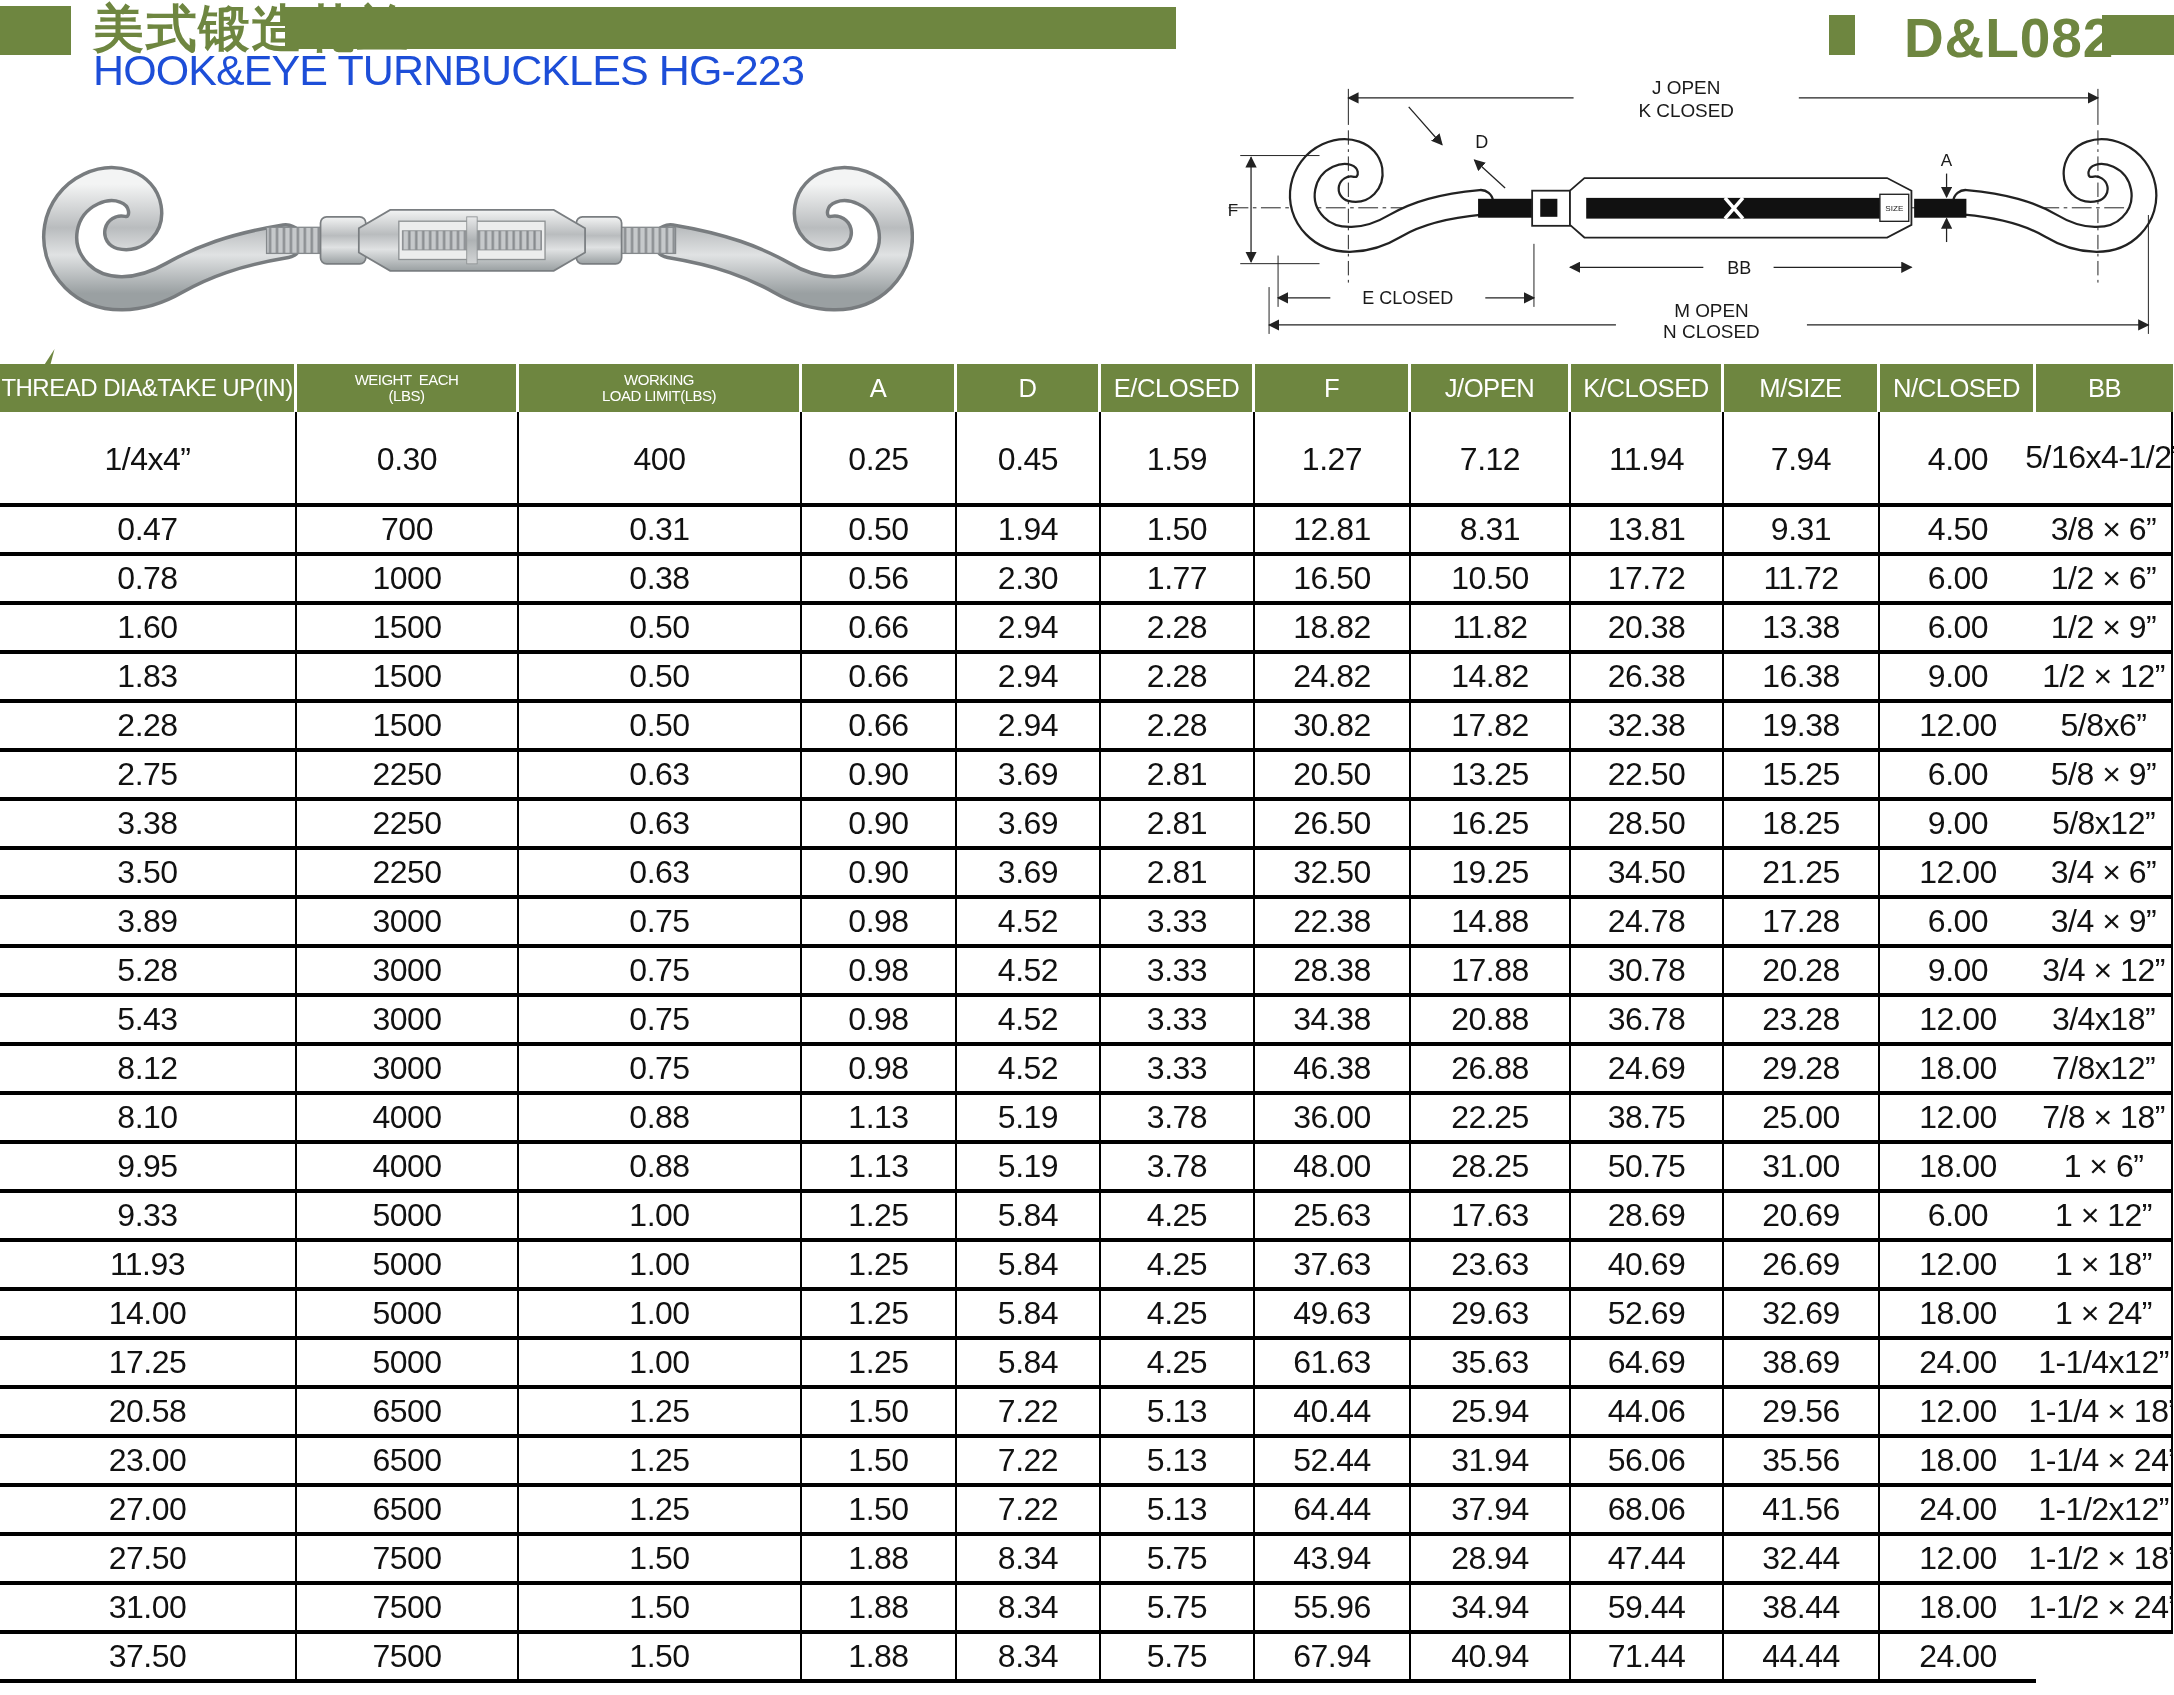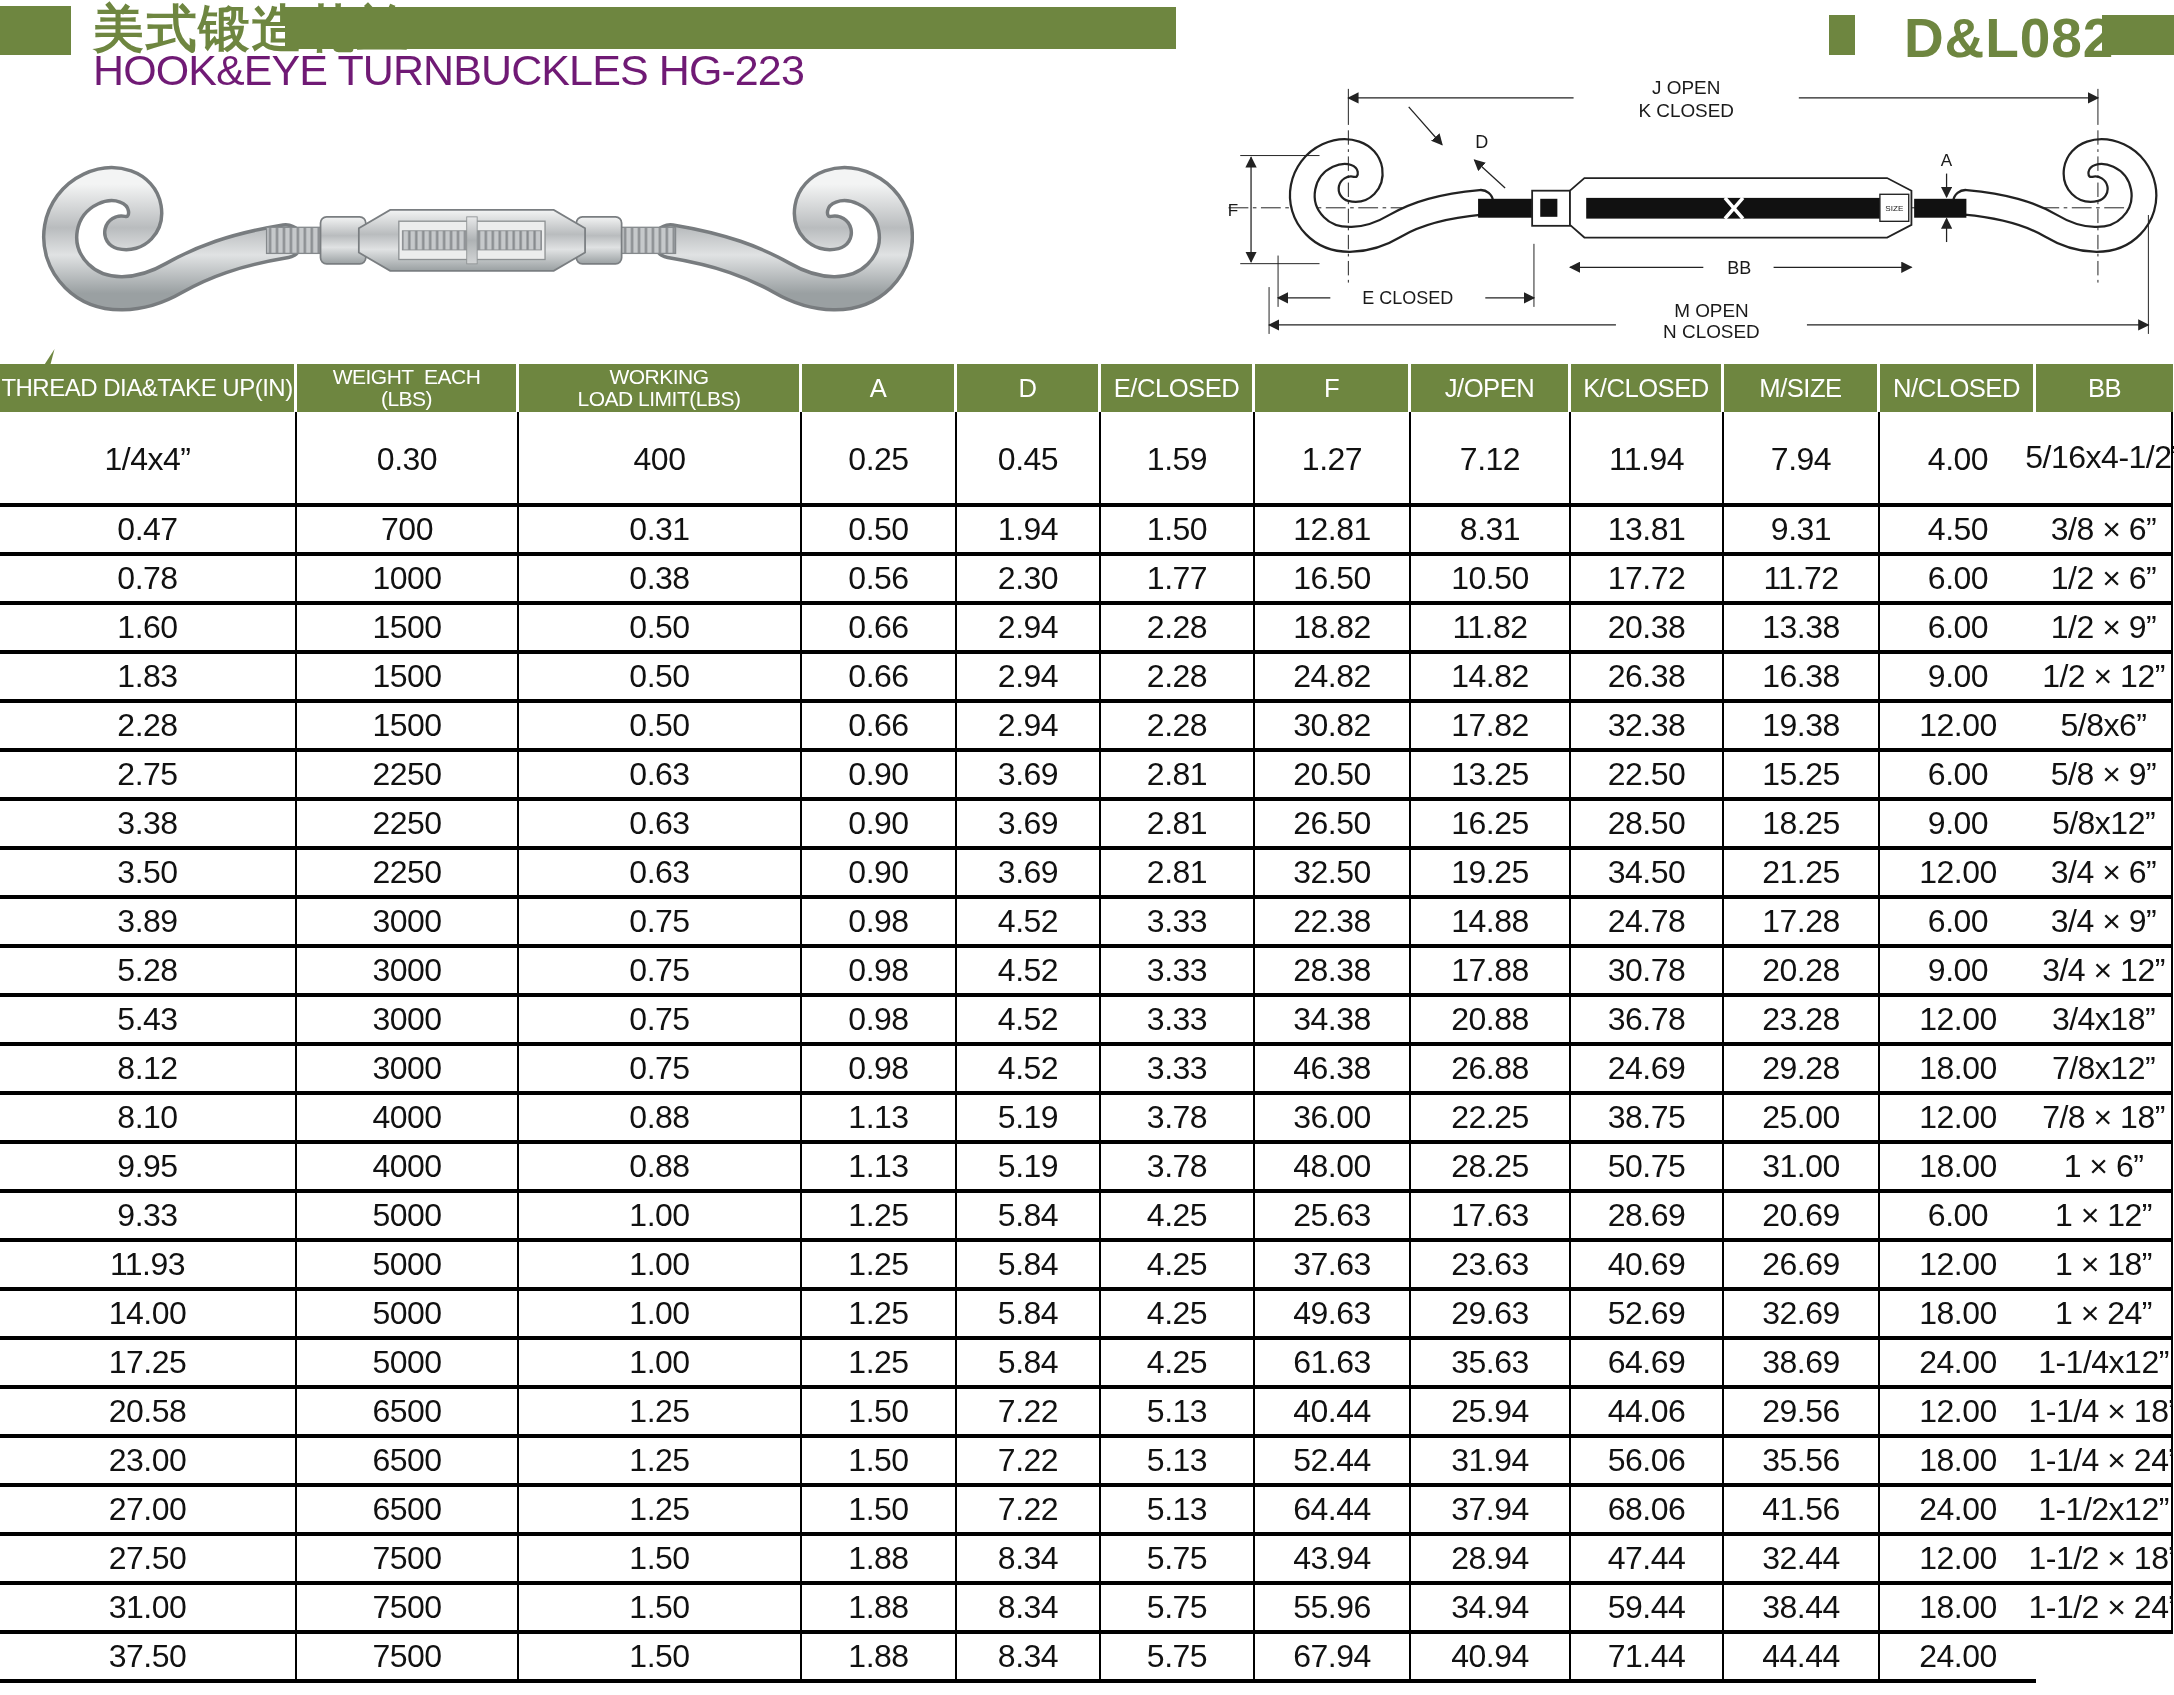--- a/index.html
+++ b/index.html
@@ -7,39 +7,39 @@
     width:2175px;height:1696px;position:relative;overflow:hidden;background:#fff;
     font-family:"Liberation Sans","DejaVu Sans",sans-serif;color:#111;
   }
   .abs{position:absolute}
   .greenbar{background:#6e8640}
   .title-cn{
     left:93px;top:-5.5px;font-size:51px;font-weight:bold;color:#6e8640;
     letter-spacing:1.8px;white-space:nowrap;
   }
   .title-en{
-    left:93px;top:46px;font-size:43px;color:#701a75;letter-spacing:-0.9px;white-space:nowrap;
+    left:93px;top:46px;font-size:43px;color:#1d4ed8;letter-spacing:-0.9px;white-space:nowrap;
   }
   .page-code{
     left:1904px;top:0px;font-size:55px;font-weight:bold;color:#6e8640;letter-spacing:0.9px;margin-top:6px;
   }
   
   #grid{
     position:absolute;left:0;top:364px;width:2175px;
     display:grid;
     grid-template-columns:297px 222px 283px 155px 144px 154px 156px 160px 153px 156px 156px 137px;
     grid-template-rows:48px 95px repeat(24,49px);
   }
   .hcell{
     background:#6e8640;color:#fff;display:flex;flex-direction:column;
     align-items:center;justify-content:center;text-align:center;
     border-right:3.7px solid #fff;font-size:25.6px;letter-spacing:-0.5px;line-height:1.05;
   }
   .hcell span{white-space:pre}
-  .hcell.two span{font-size:21px}
+  .hcell.two span{font-size:15px}
   .hcell.first{font-size:24px}
   .hcell.last{border-right:none}
   .cell{
     background:#fff;display:flex;align-items:center;justify-content:center;
     border-right:2.7px solid #000;border-bottom:4.6px solid #000;
     font-size:32px;letter-spacing:-0.5px;white-space:pre;
   }
   .cell.last{border-right:none}
   .cell.r1{align-items:flex-end;padding-bottom:25px;box-sizing:border-box}
   

